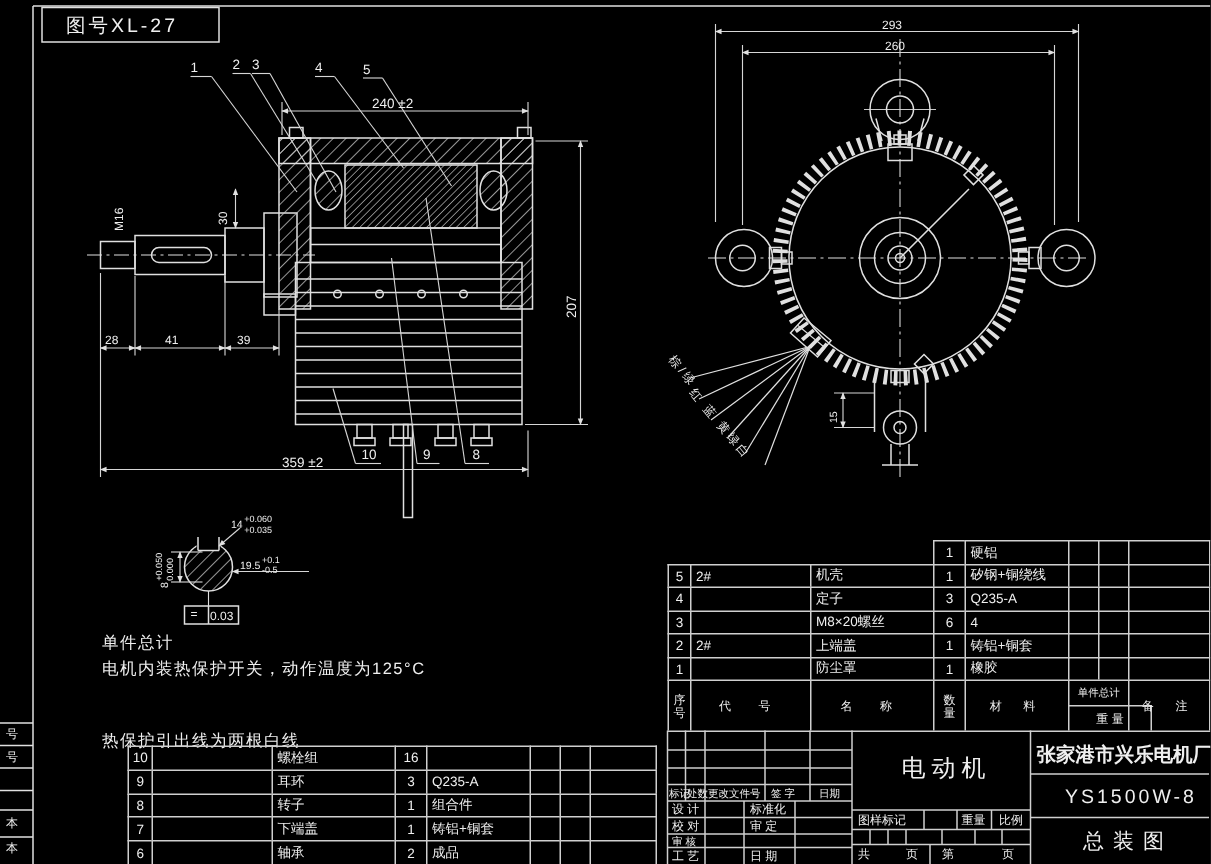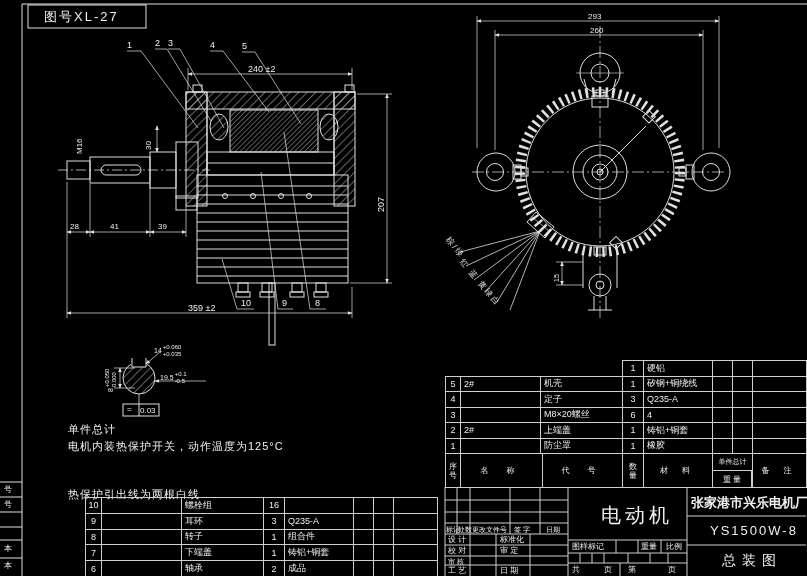--- a/index.html
+++ b/index.html
@@ -1,21 +1,21 @@
 <!DOCTYPE html>
 <html><head>
 <meta charset="utf-8">
 <style>
   html,body{margin:0;padding:0;background:#222;}
   .sheet{position:relative;width:807px;height:576px;background:#000;overflow:hidden;
          font-family:"Liberation Sans","DejaVu Sans",sans-serif;color:#ededed;}
   svg{position:absolute;left:0;top:0;}
   .t{position:absolute;white-space:nowrap;line-height:1;color:#efefef;}
   .s7{font-size:7px}.s8{font-size:8px}.s9{font-size:9px}
-  .s11{font-size:11px}.s13{font-size:13px}.s14{font-size:14px}.s16{font-size:20px}
+  .s11{font-size:11px}.s13{font-size:13px}.s14{font-size:14px}.s16{font-size:16px}
   .rot{transform:rotate(-90deg);transform-origin:0 0;}
   .rw{transform:rotate(50deg);transform-origin:0 0;letter-spacing:2px;}
   .dim{display:flex;align-items:center;gap:1px;}
   .tol{display:inline-flex;flex-direction:column;font-size:6px;line-height:6.5px;}
   .bom{position:absolute;display:flex;flex-direction:column;font-size:9px;color:#efefef;}
   .brow{display:flex;}
   .bcell{box-sizing:border-box;border-left:1px solid #cfcfcf;border-top:1px solid #cfcfcf;
          display:flex;align-items:center;justify-content:center;overflow:hidden;}
   .brow .bcell:last-child{border-right:1px solid #cfcfcf;}
   .lft{justify-content:flex-start;padding-left:3px;}
@@ -434,29 +434,29 @@
       <div class="bcell" style="width:21px">1</div>
       <div class="bcell lft" style="width:69px">橡胶</div>
       <div class="bcell" style="width:20px"></div>
       <div class="bcell" style="width:20px"></div>
       <div class="bcell" style="width:55px"></div>
     </div>
     <div class="brow hdr" style="height:34px">
       <div class="bcell" style="width:15px">
           <span class="stack">序号</span>
         </div>
+      <div class="bcell" style="width:80px;letter-spacing:8px">代 号</div>
       <div class="bcell" style="width:82px;letter-spacing:8px">名 称</div>
-      <div class="bcell" style="width:80px;letter-spacing:8px">代 号</div>
       <div class="bcell" style="width:21px">
           <span class="stack">数量</span>
         </div>
       <div class="bcell" style="width:69px;letter-spacing:6px">材 料</div>
       <div style="width:40px;display:flex;flex-direction:column">
         <div class="bcell" style="width:40px;height:17px;font-size:7px">单件总计</div>
-        <div class="bcell" style="width:40px;height:17px">重 量</div>
+        <div class="bcell" style="width:56px;height:17px">重 量</div>
       </div>
       <div class="bcell" style="width:55px;letter-spacing:6px">备 注</div>
     </div>
   </div>
 
   <span class="t s16" style="left:601px;top:505px;letter-spacing:4px">电动机</span>
   <span class="t s13" style="left:691px;top:496px;font-weight:bold">张家港市兴乐电机厂</span>
   <span class="t s13" style="left:710px;top:524px;letter-spacing:2px">YS1500W-8</span>
   <span class="t s14" style="left:722px;top:553px;letter-spacing:6px">总装图</span>
 

